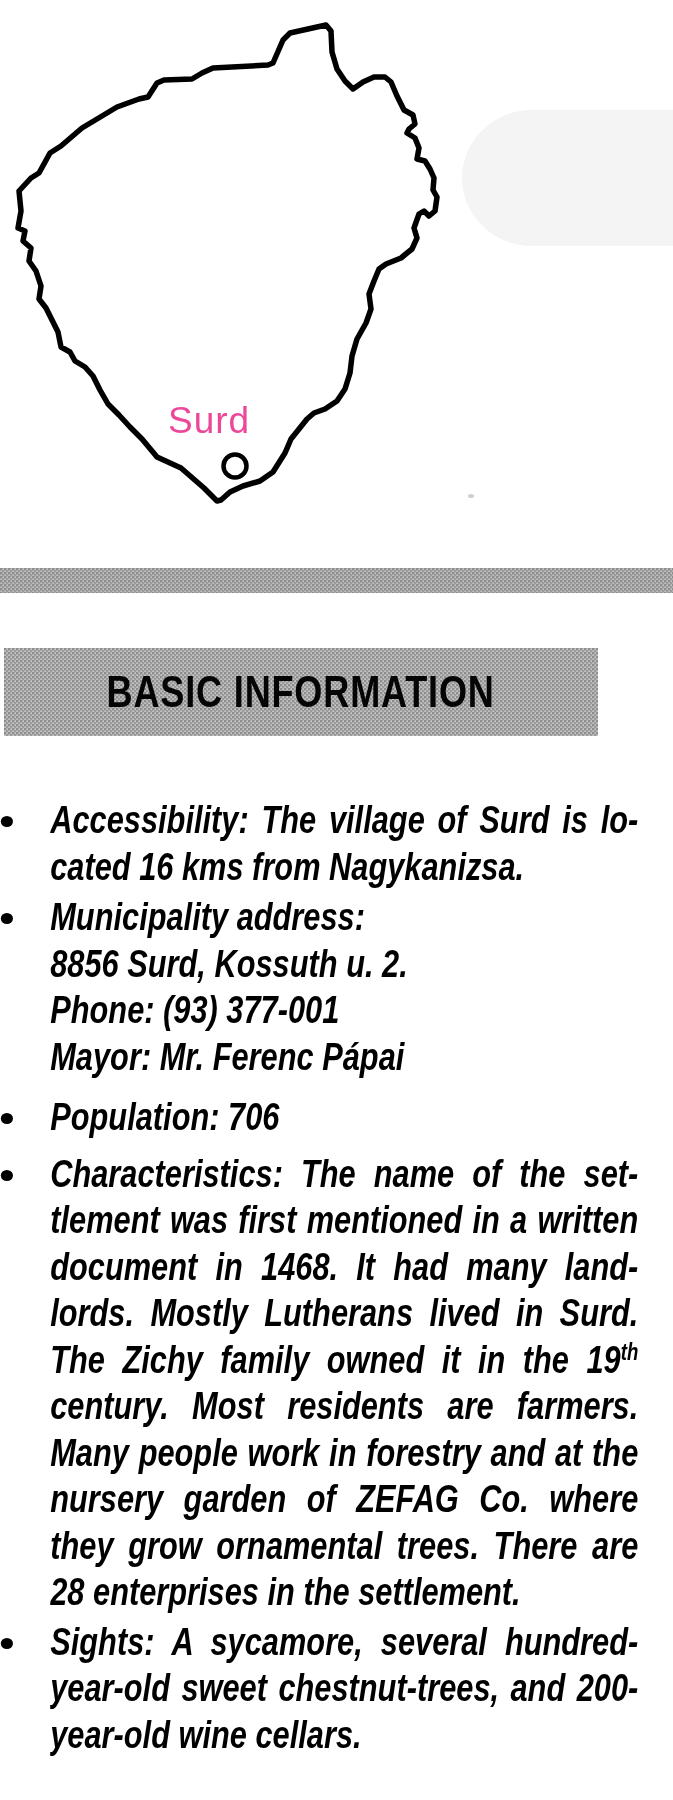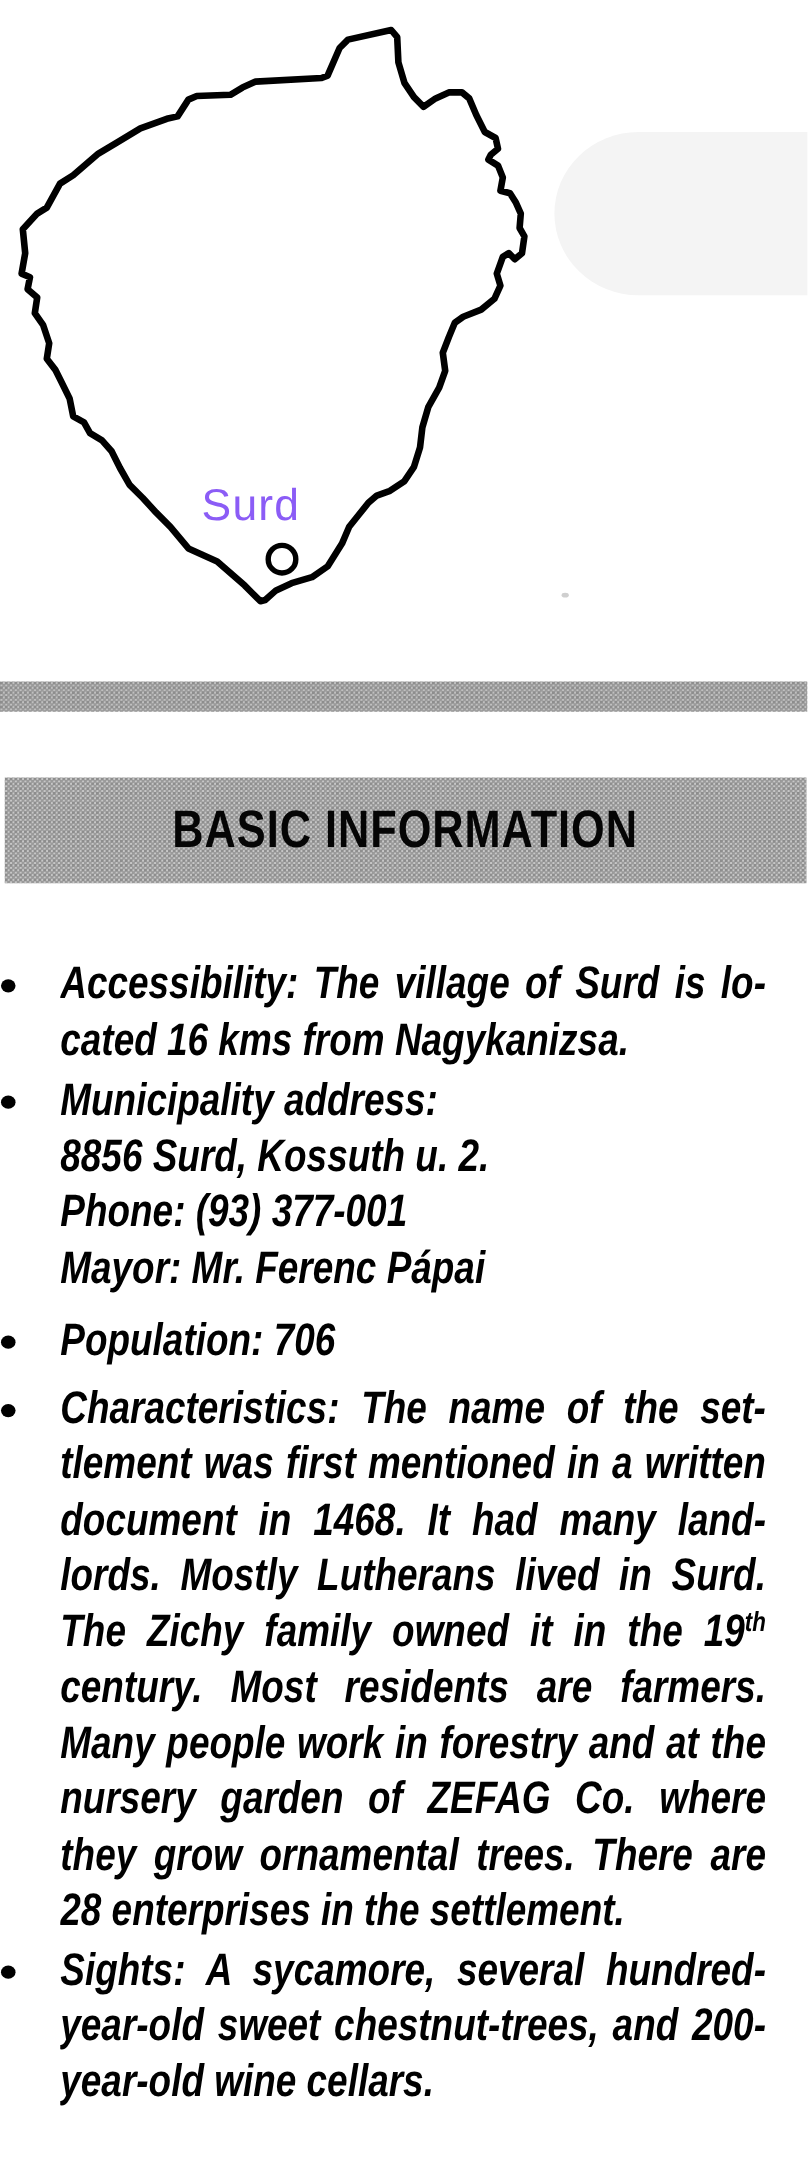--- a/index.html
+++ b/index.html
@@ -2,36 +2,36 @@
 <html><head>
 <meta charset="utf-8">
 <style>
   html,body{margin:0;padding:0;background:#fff;}
   .page{position:relative;width:673px;height:1800px;background:#ffffff;overflow:hidden;
         font-family:"Liberation Sans",sans-serif;color:#000;}
 
   
   .map-svg{position:absolute;left:0;top:0;}
   .map-label{position:absolute;left:168px;top:402px;font-size:37px;line-height:37px;
-             letter-spacing:1px;color:#8b5cf6;}
+             letter-spacing:1px;color:#ec4899;}
   .scan-blob{position:absolute;left:462px;top:110px;width:265px;height:136px;
              background:#f4f4f4;border-radius:70px 0 0 70px / 68px 0 0 68px;}
   .scan-speck{position:absolute;left:468px;top:494px;width:6px;height:4px;
               background:#cfcfcf;border-radius:50%;}
 
   
   .band{position:absolute;
         background-color:#c7c7c7;
         background-image:
           radial-gradient(circle at 1px 1px,#8d8d8d 32%,rgba(0,0,0,0) 40%),
           radial-gradient(circle at 1px 1px,#9a9a9a 30%,rgba(0,0,0,0) 40%);
         background-size:4px 4px,4px 4px;
         background-position:0 0,2px 2px;}
   .band1{left:0;top:568px;width:673px;height:25px;background-color:#c0c0c0;}
-  .band2{left:4px;top:648px;width:668px;height:88px;display:flex;align-items:flex-end;
+  .band2{left:4px;top:648px;width:594px;height:88px;display:flex;align-items:flex-end;
          justify-content:center;}
   .hdr{display:inline-block;font-weight:700;font-size:44px;line-height:88px;
        letter-spacing:1px;transform:scaleX(0.82);white-space:nowrap;color:#050505;}
 
   
   .content{position:absolute;left:0;top:797px;width:850px;
            transform:scaleX(0.81);transform-origin:0 0;
            font-weight:700;font-style:italic;font-size:38px;}
   .para{position:relative;padding-left:62px;width:726px;}
   .para::before{content:'';position:absolute;left:1px;top:19px;width:15px;height:11px;

